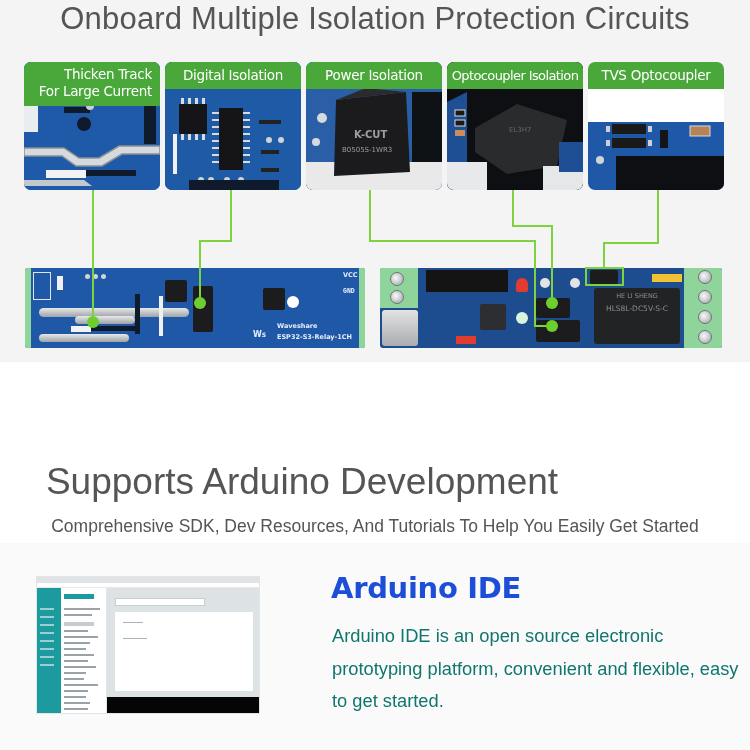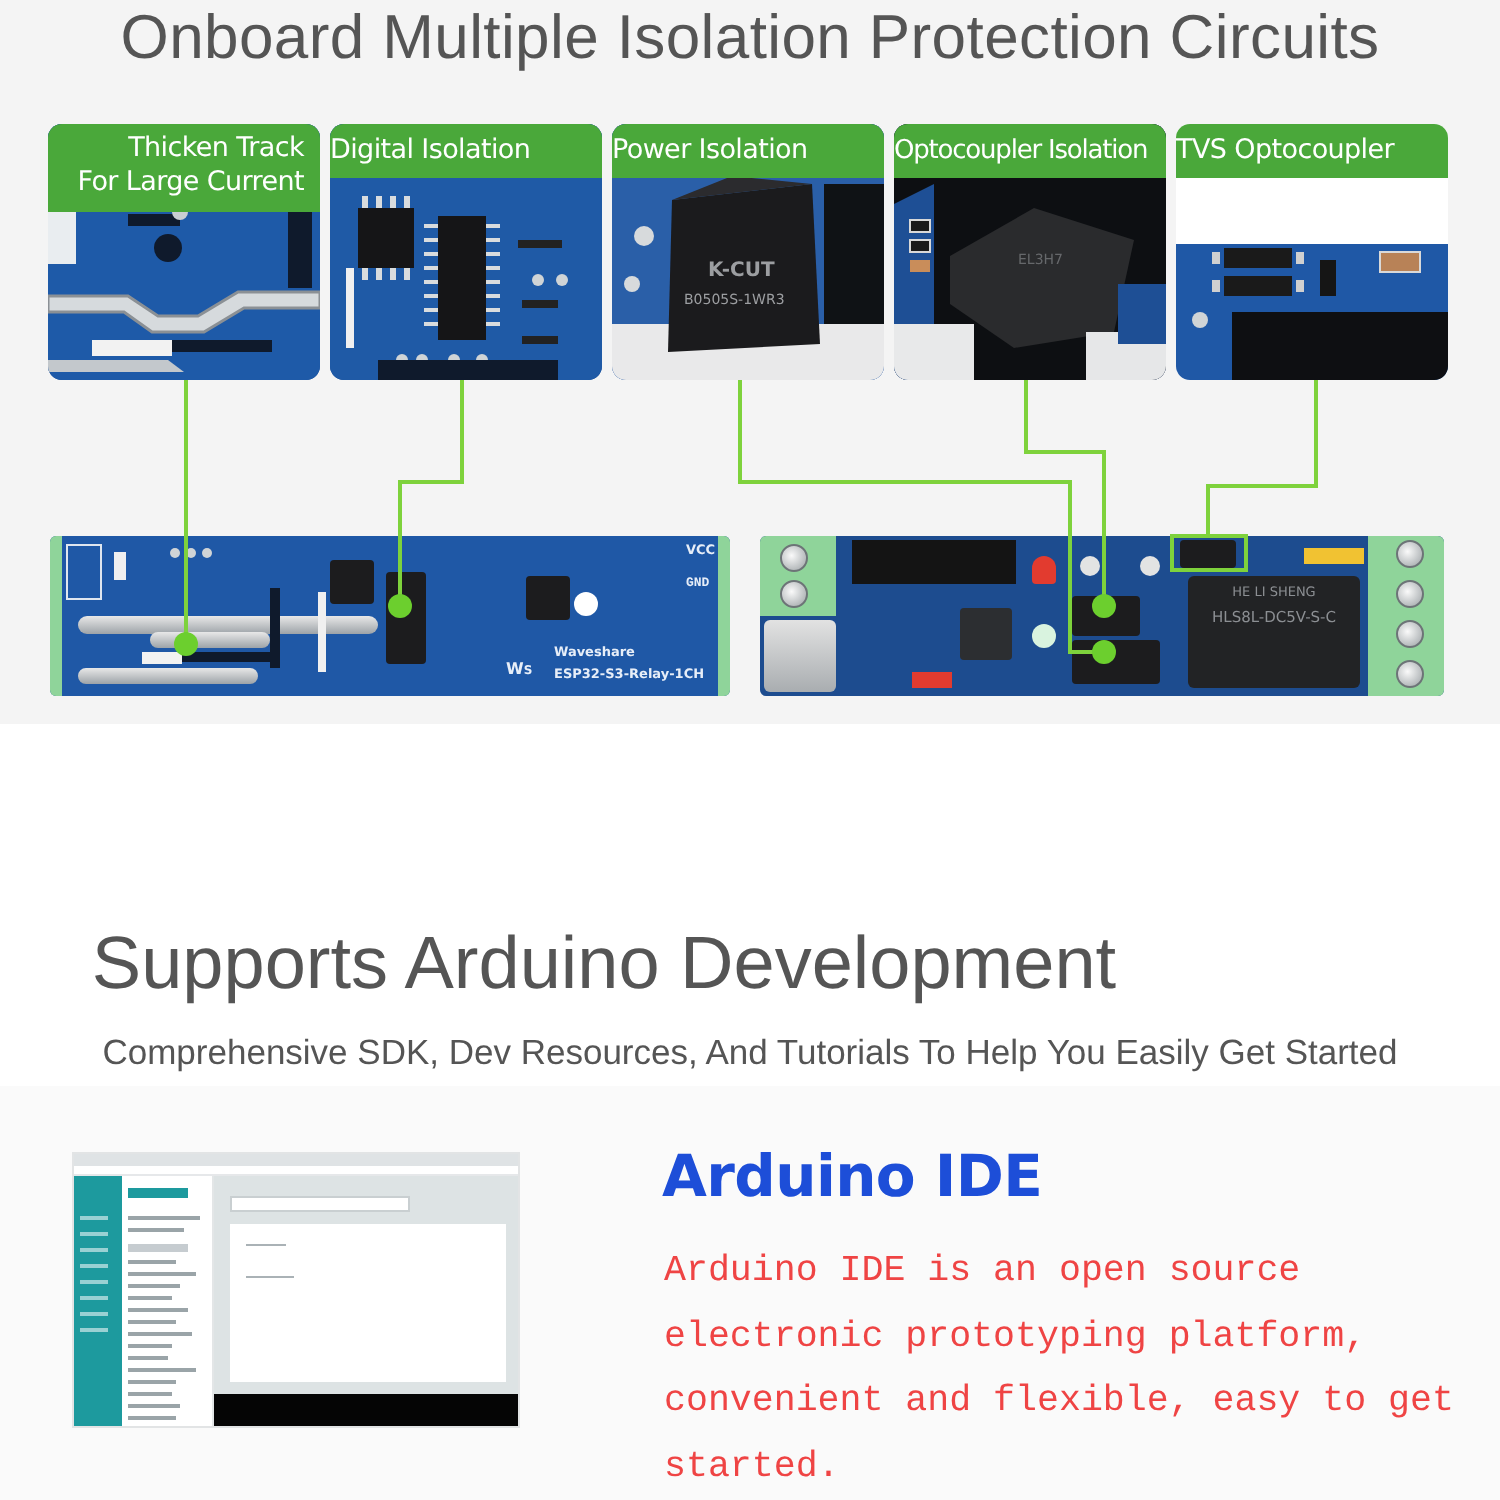--- a/index.html
+++ b/index.html
@@ -8,21 +8,21 @@
 
   
   .sec1 { position: absolute; left: 0; top: 0; width: 750px; height: 362px; background: #f4f4f4; }
   .sec1-title { position: absolute; top: 0; left: 0; width: 750px; text-align: center;
     font-size: 31px; line-height: 38px; color: #555555; letter-spacing: 0.2px; }
   .sec1-sub { position: absolute; top: 38px; left: 0; width: 750px; text-align: center;
     font-size: 15.5px; line-height: 20px; color: #555555; }
 
   .card { position: absolute; top: 62px; width: 136px; height: 128px; border-radius: 7px; overflow: hidden; background: #1d4f9a; }
   .card-head { position: absolute; left: 0; top: 0; width: 100%; height: 27px; background: #4aa83a; color: #ffffff;
-    font-family: "DejaVu Sans", sans-serif; font-size: 13.5px; line-height: 27px; white-space: nowrap; letter-spacing: -0.3px; }
+    font-family: "DejaVu Sans", sans-serif; font-size: 13.5px; line-height: 27px; text-align: center; white-space: nowrap; letter-spacing: -0.3px; }
   .card-head.tall { height: 44px; line-height: 17px; padding-top: 4px; text-align: right; padding-right: 8px; }
   .card-img { position: absolute; left: 0; right: 0; bottom: 0; }
 
   .lines { position: absolute; left: 0; top: 0; }
 
   .board { position: absolute; top: 268px; height: 80px; background: #1f58a6; border-radius: 3px; overflow: hidden; }
   .terminal { position: absolute; background: #8fd49a; }
   .screw { position: absolute; width: 14px; height: 14px; border-radius: 50%; background: radial-gradient(circle at 40% 40%, #fafafa, #9aa0a3); border: 1px solid #6d7477; }
   .chip { position: absolute; background: #1c1c1e; border-radius: 2px; }
   .trace { position: absolute; background: linear-gradient(#e8e8e8, #9da3a8); border-radius: 5px; }
@@ -45,22 +45,22 @@
   .ide-side .it { position: absolute; left: 3px; height: 2px; width: 14px; background: rgba(255,255,255,0.55); }
   .ide-list { position: absolute; left: 24px; top: 11px; width: 46px; bottom: 0; background: #ffffff; border-right: 1px solid #e3e6e7; }
   .ide-list .row { position: absolute; left: 3px; height: 2px; background: #9aa4a8; }
   .ide-main { position: absolute; left: 70px; top: 11px; right: 0; bottom: 0; background: #dde3e4; }
   .ide-editor { position: absolute; left: 8px; top: 24px; right: 6px; bottom: 22px; background: #ffffff; }
   .ide-console { position: absolute; left: 0; right: 0; bottom: 0; height: 16px; background: #050505; }
   .ide-btn { position: absolute; height: 5px; background: #1d9a9e; }
 
   .ard-title { position: absolute; left: 331px; top: 568px; font-family: "DejaVu Sans", sans-serif; font-weight: bold;
     font-size: 29px; line-height: 40px; color: #1d4ed8; letter-spacing: -0.3px; }
-  .ard-desc { position: absolute; left: 332px; top: 620px; width: 410px; font-family: Liberation Mono, monospace;
-    font-size: 18.3px; line-height: 32.5px; color: #ef4444; }
+  .ard-desc { position: absolute; left: 332px; top: 620px; width: 410px; font-family: Liberation Sans, sans-serif;
+    font-size: 18.3px; line-height: 32.5px; color: #0f766e; }
 </style>
 </head>
 <body>
 
 <div class="sec1">
   <div class="sec1-title">Onboard Multiple Isolation Protection Circuits</div>
 
   <div class="card" style="left:24px;">
     <svg class="card-img" width="136" height="128" viewBox="0 0 136 128">
       <rect width="136" height="128" fill="#1e5aa8"></rect>

